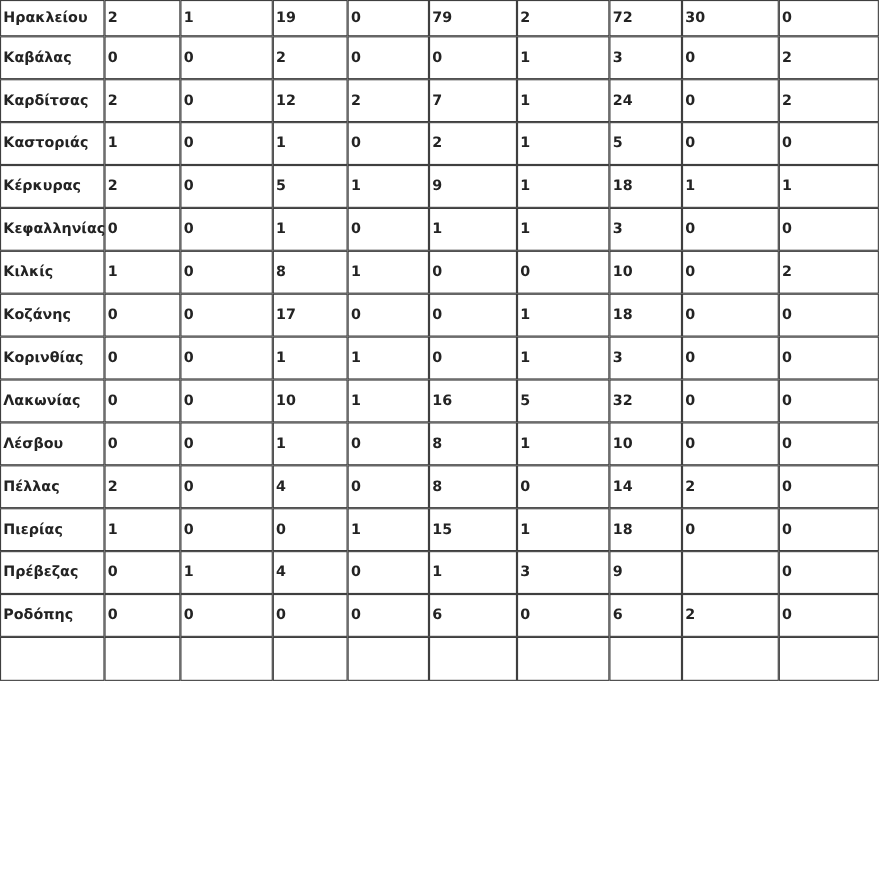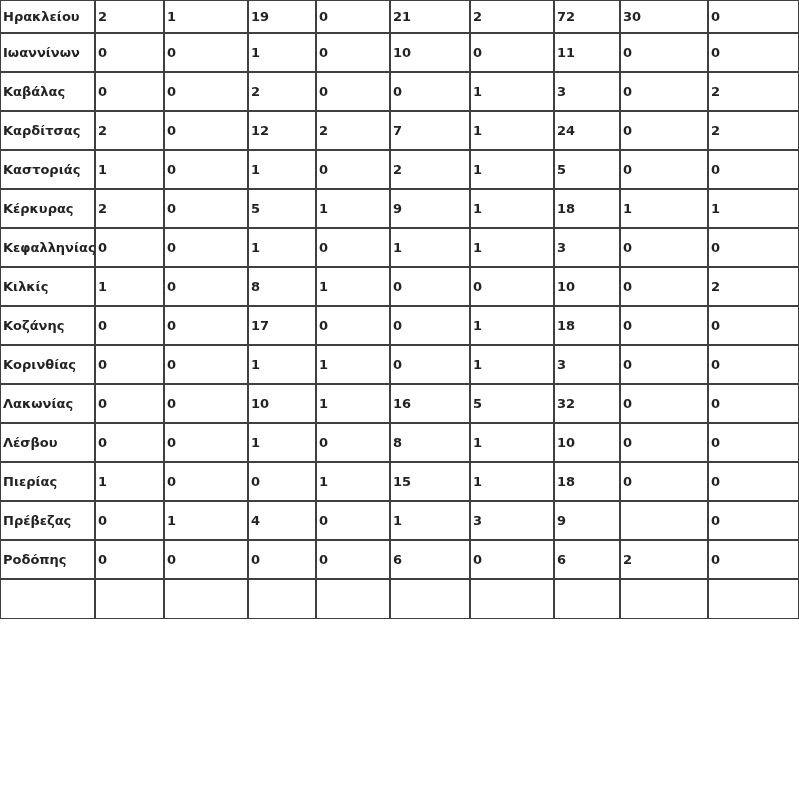--- a/index.html
+++ b/index.html
@@ -72,36 +72,24 @@
         <col class="c8">
         <col class="c9">
     </colgroup>
     <tbody>
         <tr class="r-first">
           <td class="name-cell">Ηρακλείου</td>
           <td>2</td>
           <td>1</td>
           <td>19</td>
           <td>0</td>
-          <td>21</td>
+          <td>79</td>
           <td>2</td>
           <td>72</td>
           <td>30</td>
-          <td>0</td>
-        </tr>
-        <tr class="r-std">
-          <td class="name-cell">Ιωαννίνων</td>
-          <td>0</td>
-          <td>0</td>
-          <td>1</td>
-          <td>0</td>
-          <td>10</td>
-          <td>0</td>
-          <td>11</td>
-          <td>0</td>
           <td>0</td>
         </tr>
         <tr class="r-std">
           <td class="name-cell">Καβάλας</td>
           <td>0</td>
           <td>0</td>
           <td>2</td>
           <td>0</td>
           <td>0</td>
           <td>1</td>
@@ -208,20 +196,32 @@
         <tr class="r-std">
           <td class="name-cell">Λέσβου</td>
           <td>0</td>
           <td>0</td>
           <td>1</td>
           <td>0</td>
           <td>8</td>
           <td>1</td>
           <td>10</td>
           <td>0</td>
+          <td>0</td>
+        </tr>
+        <tr class="r-std">
+          <td class="name-cell">Πέλλας</td>
+          <td>2</td>
+          <td>0</td>
+          <td>4</td>
+          <td>0</td>
+          <td>8</td>
+          <td>0</td>
+          <td>14</td>
+          <td>2</td>
           <td>0</td>
         </tr>
         <tr class="r-std">
           <td class="name-cell">Πιερίας</td>
           <td>1</td>
           <td>0</td>
           <td>0</td>
           <td>1</td>
           <td>15</td>
           <td>1</td>

